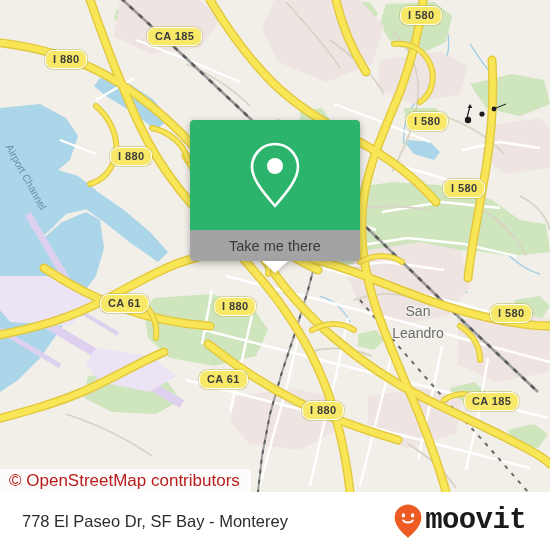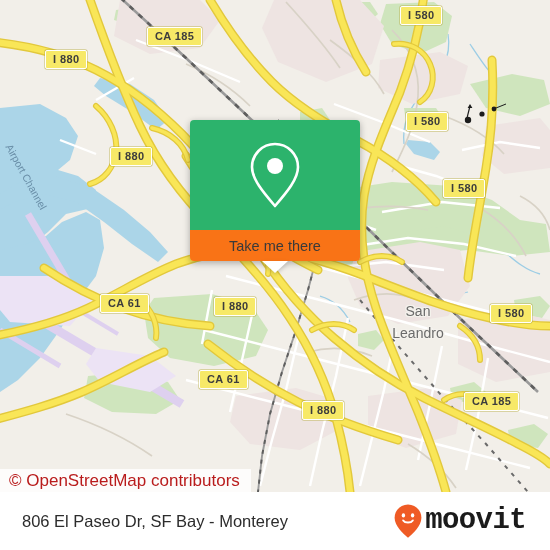--- a/index.html
+++ b/index.html
@@ -26,21 +26,21 @@
     overflow: hidden;
     background: #f2efe9;
   }
   #map svg { display: block; }
 
   
   .shield {
     position: absolute;
     background: #f7e967;
     border: 1.6px solid #ffffff;
-    border-radius: 2px;
+    border-radius: 8px;
     color: #3d3d3d;
     font-size: 11px;
     font-weight: bold;
     letter-spacing: 0.4px;
     padding: 2px 7px 3px 7px;
     line-height: 12px;
     white-space: nowrap;
     box-shadow: 0 0 0 0.7px rgba(180,170,60,0.55);
     font-family: "Liberation Sans", sans-serif;
   }
@@ -82,21 +82,21 @@
   }
   #popup-head {
     background: #2cb36c;
     height: 110px;
     border-radius: 4px 4px 0 0;
     display: flex;
     align-items: center;
     justify-content: center;
   }
   #popup-body {
-    background: #f97316;
+    background: #a3a3a3;
     height: 31px;
     border-radius: 0 0 4px 4px;
     display: flex;
     align-items: center;
     justify-content: center;
   }
   #popup-label {
     color: #3a3a3a;
     font-size: 14.5px;
     font-family: "Liberation Sans", sans-serif;
@@ -397,21 +397,21 @@
         <span id="popup-label">Take me there</span>
       </div>
     </div>
 
     <div id="attribution">
       <span>© OpenStreetMap contributors</span>
     </div>
   </div>
 
   <div id="footer">
-    <div id="footer-address">806 El Paseo Dr, SF Bay - Monterey</div>
+    <div id="footer-address">778 El Paseo Dr, SF Bay - Monterey</div>
     <div id="brand">
       <svg width="30" height="36" viewBox="0 0 30 36">
         <path d="M15,1.5 C7.6,1.5 1.6,7.4 1.6,14.7 C1.6,23 10,30.5 15,34.8
                  C20,30.5 28.4,23 28.4,14.7 C28.4,7.4 22.4,1.5 15,1.5 Z" fill="#ef5b25"></path>
         <ellipse cx="10.4" cy="12.4" rx="1.7" ry="2.1" fill="#ffffff"></ellipse>
         <ellipse cx="19.6" cy="12.4" rx="1.7" ry="2.1" fill="#ffffff"></ellipse>
         <path d="M10.2,17.4 C12.0,20.2 18.0,20.2 19.8,17.4" fill="none" stroke="#ffffff" stroke-width="1.9" stroke-linecap="round"></path>
       </svg>
       <span id="brand-name">moovit</span>
     </div>

